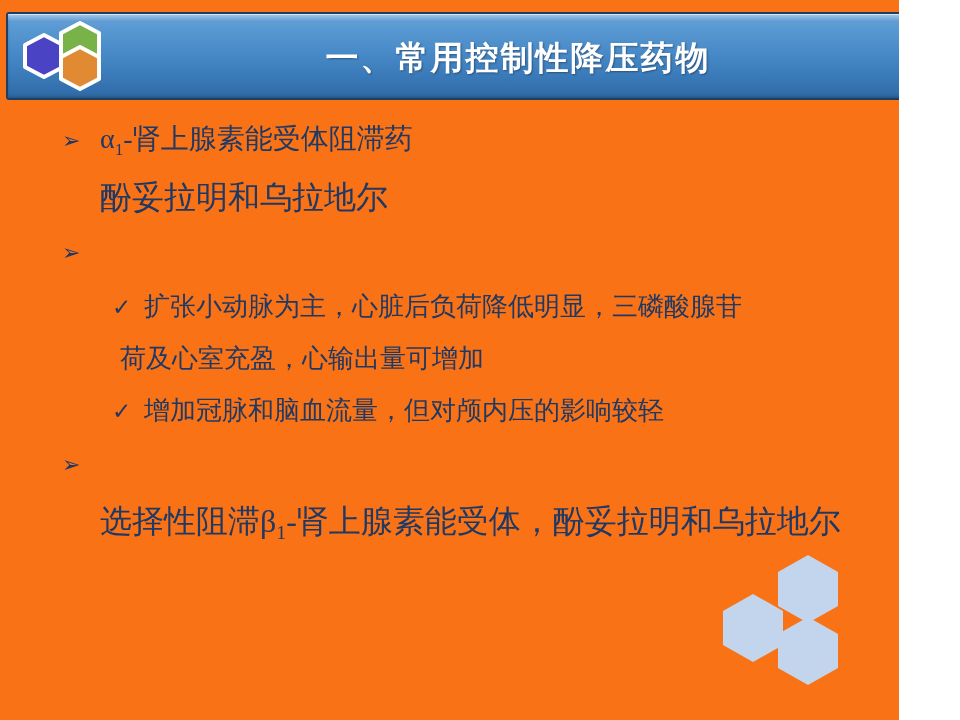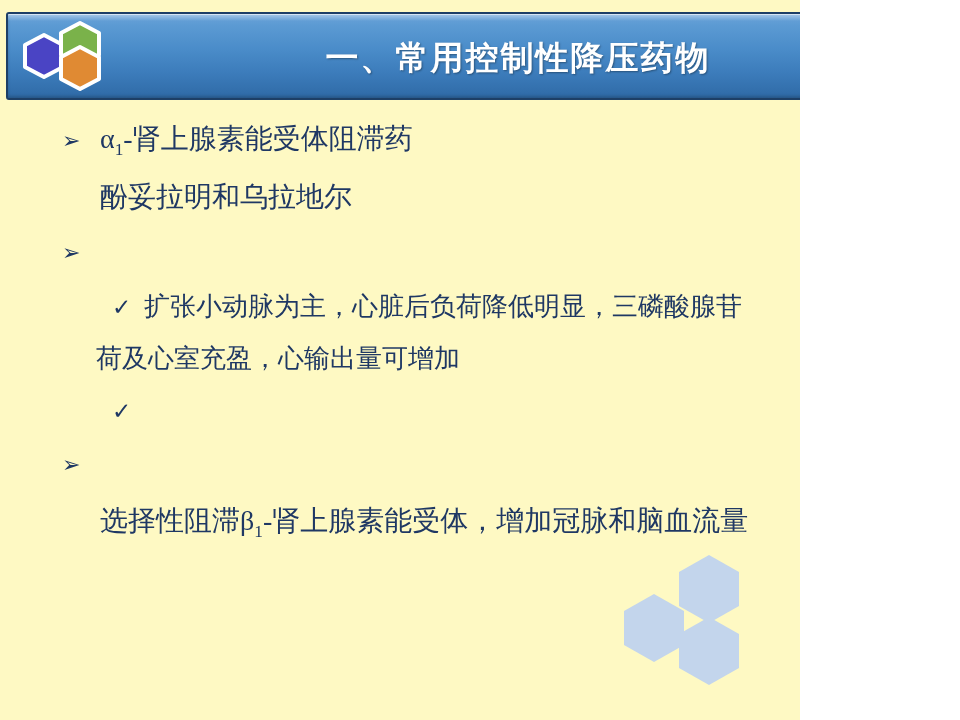--- a/index.html
+++ b/index.html
@@ -11,23 +11,23 @@
     height: 720px;
     background: #ffffff;
     font-family: "Liberation Serif", "DejaVu Serif", serif;
     overflow: hidden;
     position: relative;
   }
 
   
   #slide {
     position: relative;
-    width: 800px;
+    width: 899px;
     height: 720px;
-    background: #fef9c3;
+    background: #f97316;
     overflow: hidden;
   }
 
   
   #header-bar {
     position: absolute;
     left: 6px;
     top: 12px;
     width: 948px;
     height: 88px;
@@ -109,21 +109,21 @@
     flex: 0 0 38px;
     color: #1f3864;
     font-family: "DejaVu Sans", "Liberation Sans", sans-serif;
     font-size: 22px;
     line-height: 54px;
   }
   .lvl1 .txt { white-space: nowrap; text-align: center; }
 
   
   .lvl1cont {
-    font-size: 28px;
+    font-size: 32px;
     padding-left: 100px;
     line-height: 54px;
     margin-bottom: 2px;
     font-family: Liberation Serif, serif;
   }
 
   
   .lvl2 {
     font-size: 26px;
     padding-left: 112px;
@@ -135,21 +135,21 @@
     flex: 0 0 32px;
     color: #1f3864;
     font-family: "DejaVu Sans", "Liberation Sans", sans-serif;
     font-size: 23px;
     line-height: 50px;
   }
   .lvl2 .txt { white-space: nowrap; }
 
   .lvl2cont {
     font-size: 26px;
-    padding-left: 96px;
+    padding-left: 120px;
     line-height: 50px;
     margin-bottom: 2px;
   }
 
   sub.sb {
     font-size: 0.62em;
     vertical-align: sub;
     line-height: 0;
   }
 
@@ -208,29 +208,30 @@
       <span class="marker">✓</span>
       <span class="txt">扩张小动脉为主，心脏后负荷降低明显，三磷酸腺苷</span>
     </div>
 
     <div class="line lvl2cont">
       <span class="txt">荷及心室充盈，心输出量可增加</span>
     </div>
 
     <div class="line lvl2">
       <span class="marker">✓</span>
+      <span class="txt">增加冠脉和脑血流量，但对颅内压的影响较轻</span>
     </div>
 
     <div class="line lvl1">
       <span class="marker">➢</span>
     </div>
 
     <div class="line lvl1cont">
       <span class="txt">
-        <span>选择性阻滞β</span><sub class="sb">1</sub><span>-肾上腺素能受体，增加冠脉和脑血流量</span>
+        <span>选择性阻滞β</span><sub class="sb">1</sub><span>-肾上腺素能受体，酚妥拉明和乌拉地尔</span>
       </span>
     </div>
 
   </div>
 
   <div id="decor-hexes">
     <svg width="160" height="155" viewBox="0 0 160 155" xmlns="http://www.w3.org/2000/svg">
       <polygon points="97,8 127,25 127,59 97,76 67,59 67,25" fill="#c3d5ec"></polygon>
       <polygon points="42,47 72,64 72,98 42,115 12,98 12,64" fill="#c3d5ec"></polygon>
       <polygon points="97,70 127,87 127,121 97,138 67,121 67,87" fill="#c3d5ec"></polygon>

